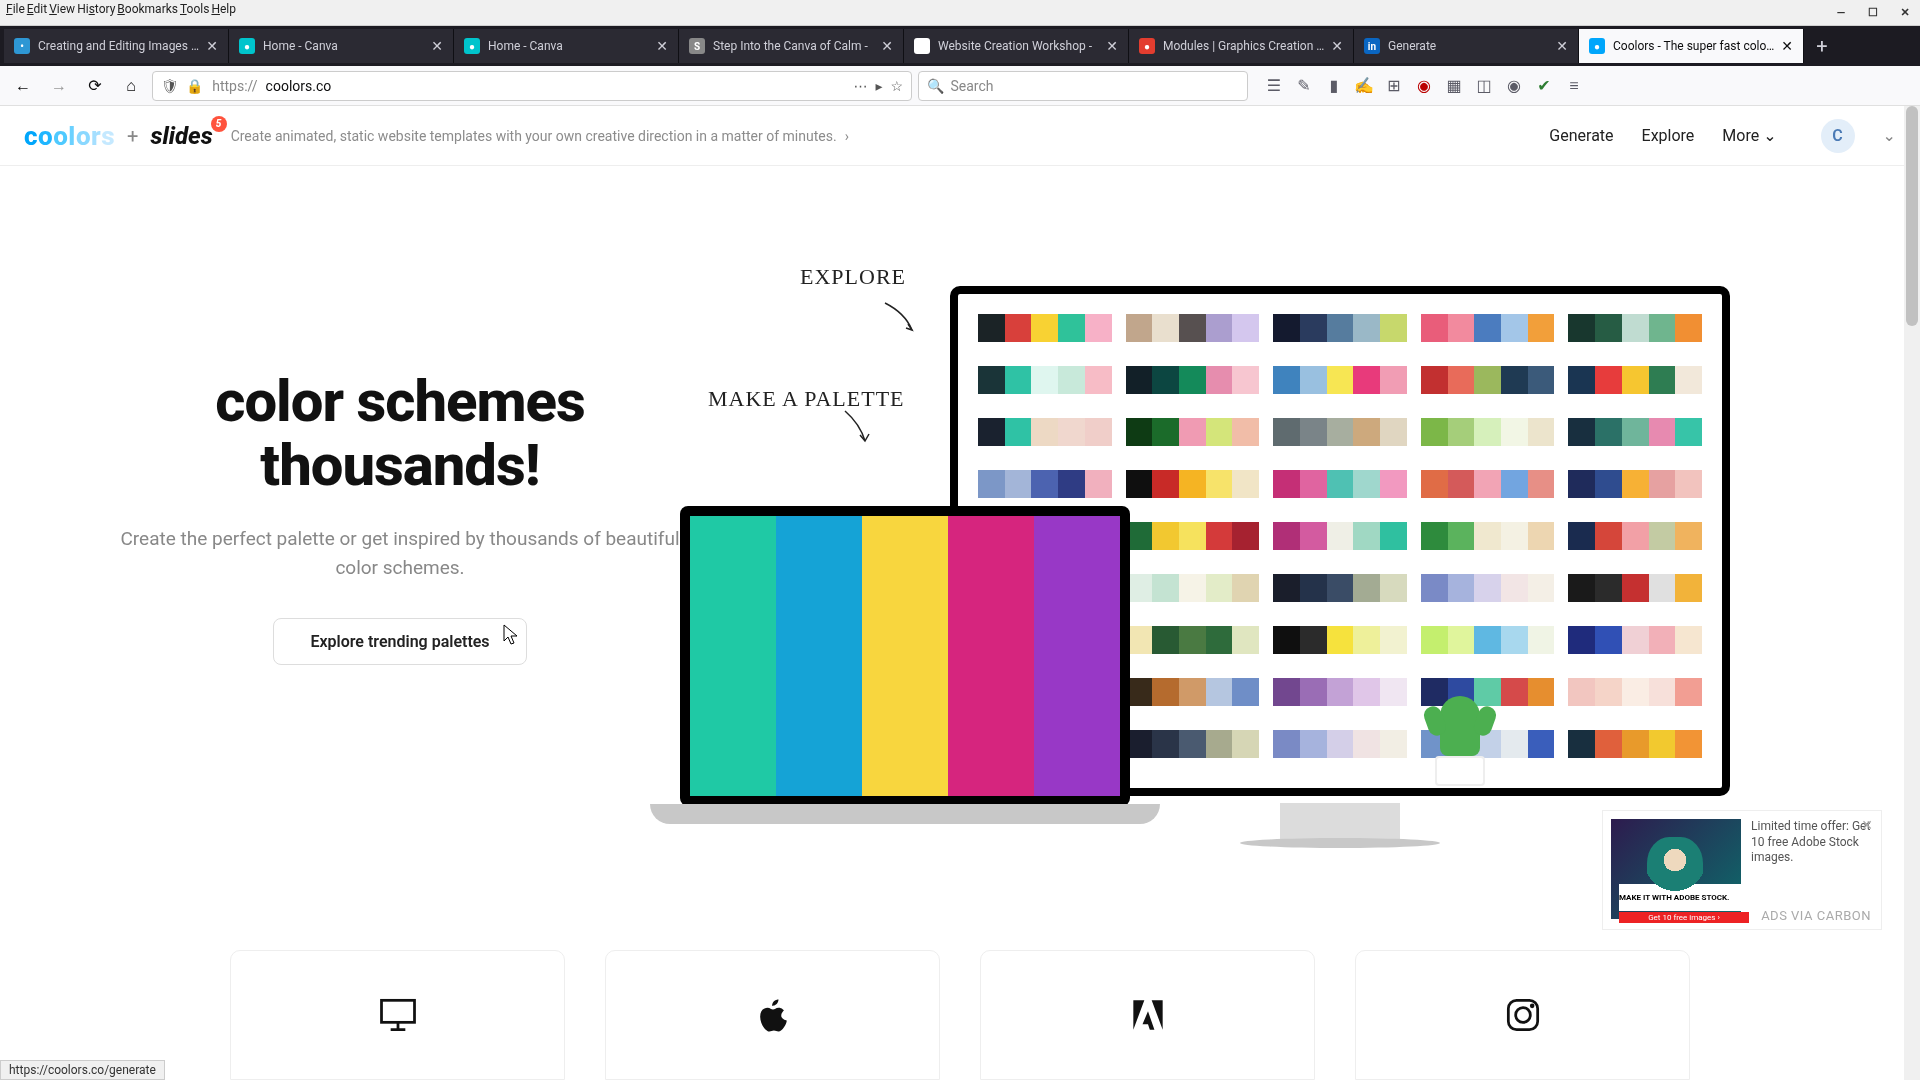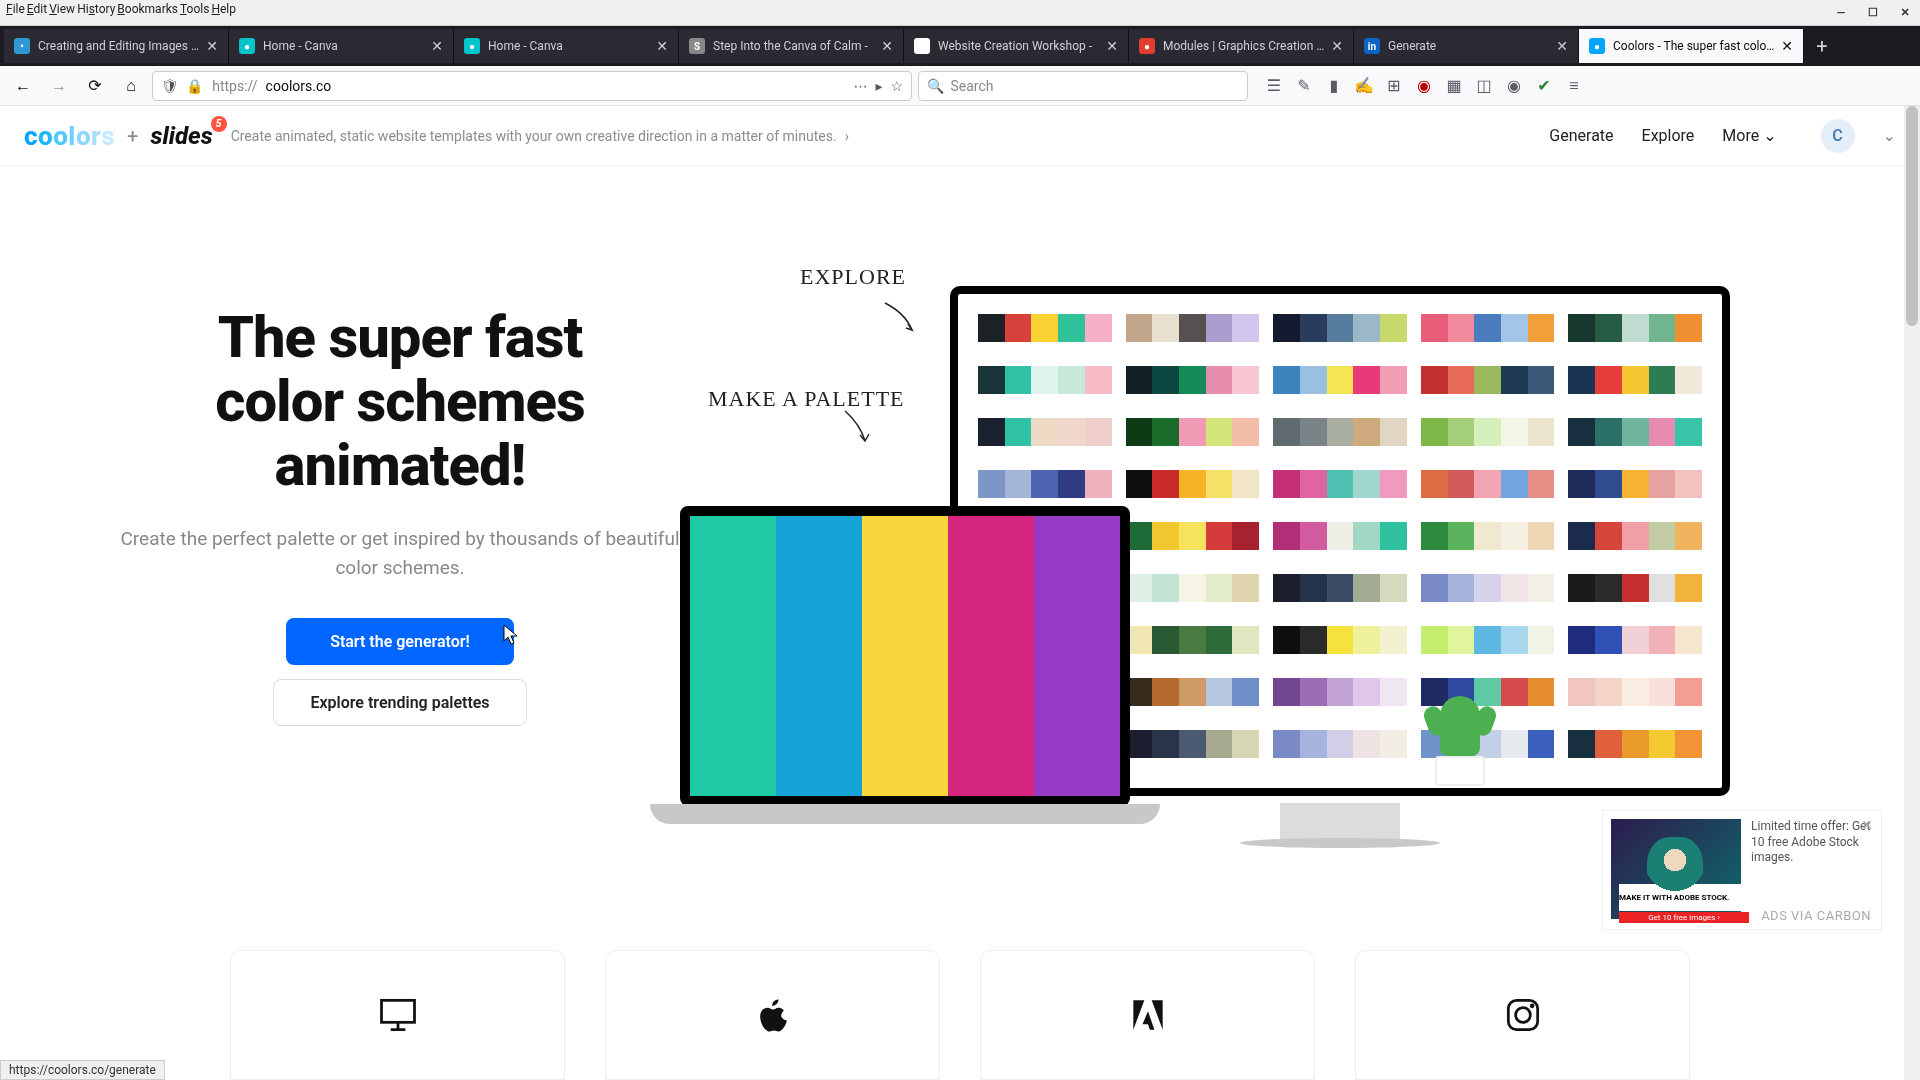--- a/index.html
+++ b/index.html
@@ -228,27 +228,26 @@
     <span>Explore</span>
     <span><span>More</span> <span>⌄</span></span>
     <div class="avatar">C</div>
     <span class="caret-btn">⌄</span>
   </div>
 </div>
 
 <div class="hero">
   <div class="hero-left">
     <h1 class="hero-title">
-      <span>The super fast</span><br>
+      <br>
       <span>color schemes</span><br>
-      <span>animated!</span>
+      <span>thousands!</span>
     </h1>
     <p class="hero-sub">Create the perfect palette or get inspired by thousands of beautiful color schemes.</p>
     <div class="hero-actions">
-      <button class="btn-primary">Start the generator!</button>
       <button class="btn-secondary">Explore trending palettes</button>
     </div>
   </div>
   <div class="hero-right">
     <div class="annot explore">EXPLORE</div>
     <svg class="arrow" style="top:52px;left:200px" viewBox="0 0 40 40">
         <path d="M5 5 Q 25 15 32 32" stroke="#222" stroke-width="1.5" fill="none"></path>
         <path d="M28 26 L32 32 L26 30" stroke="#222" stroke-width="1.5" fill="none"></path>
       </svg>
     <div class="annot make">MAKE A PALETTE</div>

